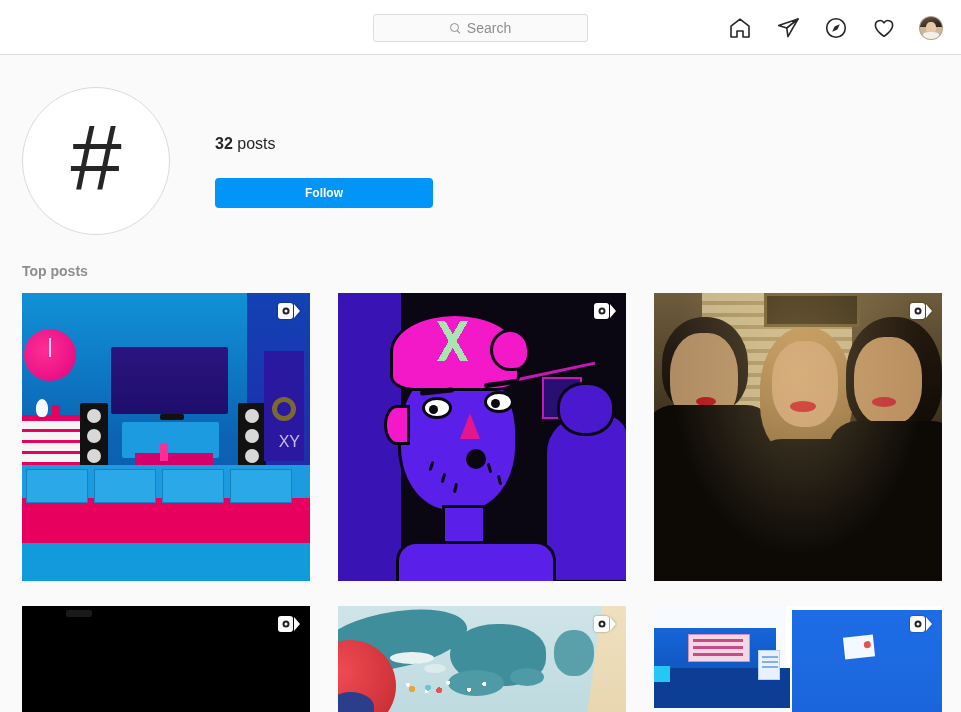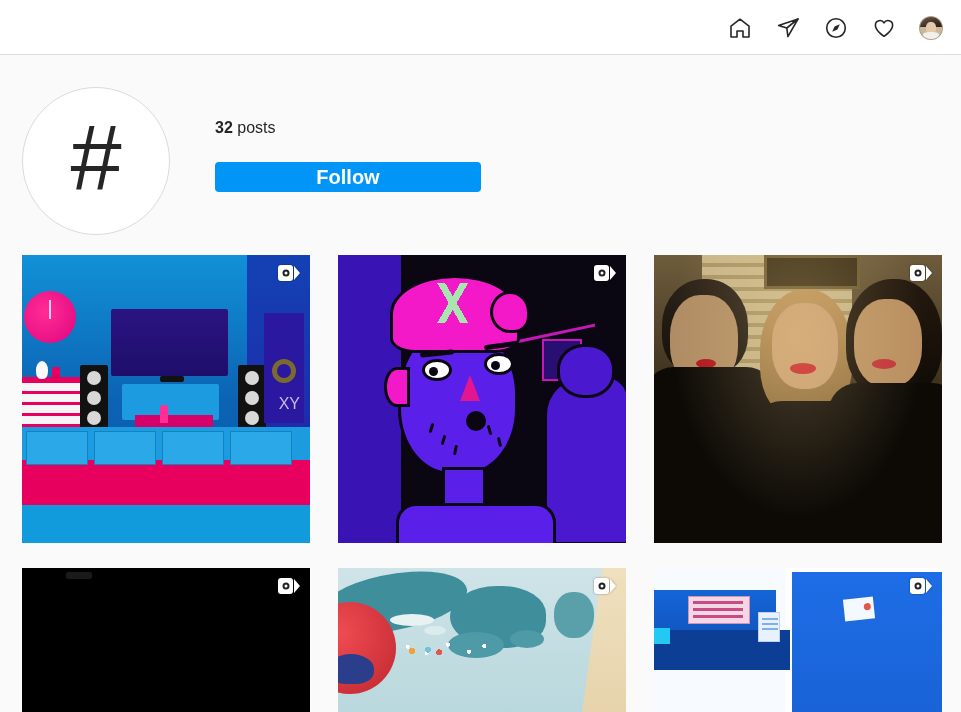--- a/index.html
+++ b/index.html
@@ -161,36 +161,36 @@
     padding-top: 14px;
   }
   .hash-title {
     font-size: 28px;
     font-weight: 300;
     color: #262626;
     line-height: 32px;
     letter-spacing: -0.2px;
   }
   .hash-count {
-    margin-top: 17px;
+    margin-top: 33px;
     font-size: 16px;
     color: #262626;
     font-weight: 400;
     line-height: 20px;
   }
   .hash-count b { font-weight: 700; }
   .follow-btn {
     margin-top: 24px;
-    width: 266px;
+    width: 218px;
     height: 30px;
     background: #0095F6;
     color: #FFFFFF;
     border: none;
     border-radius: 4px;
-    font-size: 20px;
+    font-size: 12px;
     font-weight: 700;
     font-family: "Liberation Sans", sans-serif;
     cursor: pointer;
     display: flex;
     align-items: center;
     justify-content: center;
   }
 
   .section-label {
     font-size: 14px;
@@ -463,20 +463,26 @@
     background:#F4F8FF; transform:rotate(-6deg); }
   .art-tech .note::after{ content:""; position:absolute; right:3px; top:6px; width:7px;
     height:7px; border-radius:50%; background:#E2574C; }
 </style>
 </head>
 <body>
 
 <div class="navbar">
 
 
+  <div class="search-wrap">
+    <div class="search-box">
+      <span class="search-icon"></span>
+      <span class="search-placeholder">Search</span>
+    </div>
+  </div>
 
   <div class="nav-icons">
 
     <div class="nav-icon">
       <svg width="24" height="24" viewBox="0 0 24 24" fill="none" stroke="#262626" stroke-width="1.6" stroke-linejoin="round" stroke-linecap="round">
         <path d="M3 10.2 12 3.2l9 7V21h-6v-6H9v6H3z"></path>
       </svg>
     </div>
 
     <div class="nav-icon">
@@ -519,20 +525,21 @@
     <div class="hash-info">
 
       <div class="hash-count">
         <b>32</b><span> posts</span>
       </div>
 
       <button class="follow-btn">Follow</button>
     </div>
   </div>
 
+  <div class="section-label">Top posts</div>
 
   <div class="grid">
 
     <div class="post">
       <div class="post-media art-room">
         <div class="wall"></div>
           <div class="wall-r"></div>
           <div class="floor"></div>
         <div class="clock"></div>
         <div class="tv"></div>

